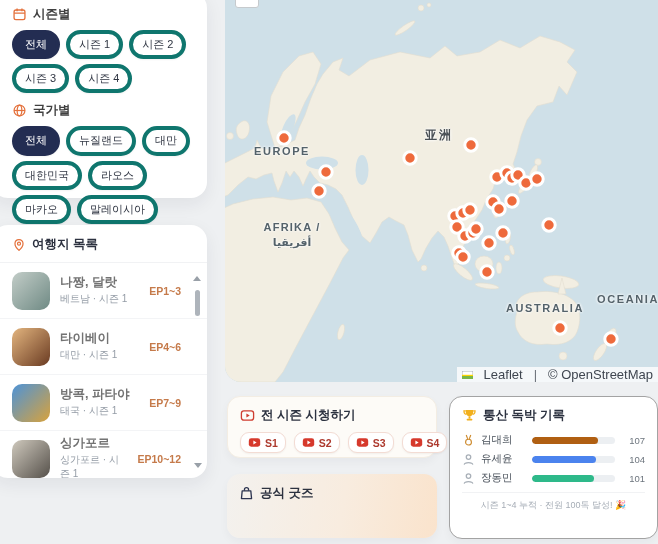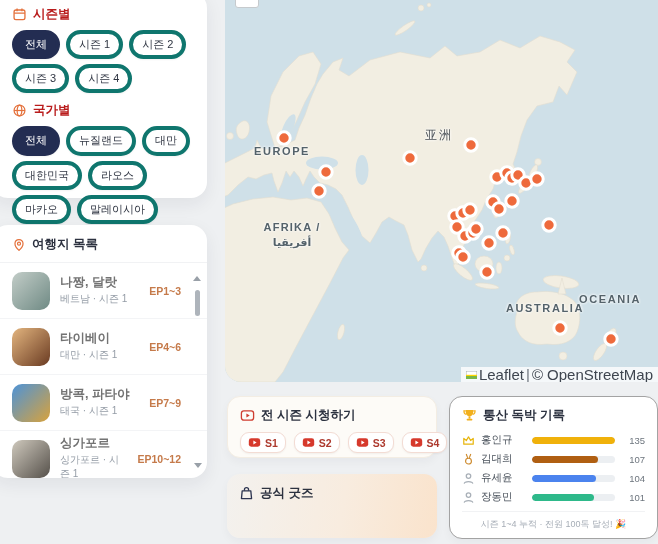--- a/index.html
+++ b/index.html
@@ -2,21 +2,21 @@
 <html><head>
 <meta charset="utf-8">
 <style>
   html,body{margin:0;padding:0;}
   body{font-family:"Liberation Sans","DejaVu Sans",sans-serif;background:#eef0f2;}
   .stage{position:relative;width:658px;height:544px;overflow:hidden;background:#eef0f2;}
   .card{background:#fff;border-radius:16px;box-shadow:0 6px 18px rgba(25,35,60,.07);}
 
   
   .filter-card{position:absolute;left:-8px;top:-8px;width:215px;height:206px;padding:14px 10px 10px 20px;box-sizing:border-box;}
-  .sec-head{display:flex;align-items:center;gap:6px;font-size:12.5px;font-weight:bold;color:#b91c1c;margin-bottom:7px;}
+  .sec-head{display:flex;align-items:center;gap:6px;font-size:12.5px;font-weight:bold;color:#404040;margin-bottom:7px;}
   .sec-head svg{width:15px;height:15px;flex:0 0 auto;}
   .chips{display:flex;flex-wrap:wrap;gap:5px 6px;margin-bottom:9px;}
   .chip{font-size:11px;font-weight:400;color:#2f3542;background:#fff;border:4px solid #0f766e;border-radius:999px;padding:4px 9px;box-shadow:0 1px 2px rgba(0,0,0,.05);cursor:pointer;line-height:1.2;}
   .chip.sel{background:#232d52;border-color:#232d52;color:#fff;}
   .more-btn{display:flex;align-items:center;gap:5px;font-size:16px;color:#6e7480;background:none;border:none;padding:0;margin:1px 0 0 2px;cursor:pointer;font-family:inherit;}
   .divider{height:1px;background:#eef0f3;margin:10px 0 9px 0;}
   .total-row{display:flex;align-items:center;gap:6px;font-size:12px;color:#3c434e;}
   .total-row svg{width:14px;height:14px;}
   .total-row b{font-weight:bold;}
 
@@ -34,24 +34,24 @@
   .sb{position:absolute;right:5px;top:42px;bottom:10px;width:9px;}
   .sb .arrow{display:block;margin:0 auto;}
   .sb .thumbbar{width:5px;height:26px;background:#aeb4bb;border-radius:3px;margin:5px auto 0;}
   .sb .arrow-down{position:absolute;bottom:0;left:0;right:0;}
   .sb .arrow-down svg{display:block;margin:0 auto;}
 
   
   .map-card{position:absolute;left:225px;top:0;width:450px;height:382px;border-radius:0 0 16px 16px;overflow:hidden;background:#cfe0e8;cursor:grab;}
   .map-card > svg{position:absolute;left:0;top:0;}
   .mlabel{position:absolute;font-weight:bold;color:#54626a;letter-spacing:1.6px;font-size:11px;text-shadow:0 0 3px #fff,0 0 3px #fff;}
-  .mlabel-cjk{position:absolute;font-weight:normal;color:#4a5056;font-size:12px;letter-spacing:2px;text-shadow:0 0 3px #fff,0 0 3px #fff;}
+  .mlabel-cjk{position:absolute;font-weight:bold;color:#4a5056;font-size:12px;letter-spacing:2px;text-shadow:0 0 3px #fff,0 0 3px #fff;}
   .mlabel-africa{position:absolute;text-align:center;font-weight:bold;color:#54626a;font-size:11px;letter-spacing:1.2px;line-height:1.35;text-shadow:0 0 3px #fff,0 0 3px #fff;}
   .zoom-btn{position:absolute;left:10px;top:-8px;width:24px;height:16px;background:#fff;border:1px solid #c6cacd;border-radius:3px;cursor:pointer;}
-  .attribution{position:absolute;right:17px;bottom:0;height:15px;display:flex;align-items:center;gap:2px;background:rgba(255,255,255,.78);padding:0 5px;font-size:15px;color:#3f4650;}
+  .attribution{position:absolute;right:17px;bottom:0;height:15px;display:flex;align-items:center;gap:11px;background:rgba(255,255,255,.78);padding:0 5px;font-size:13px;color:#3f4650;}
   .attribution a{color:#3f4650;text-decoration:none;cursor:pointer;}
   .attribution .sep{color:#6d747c;}
 
   
   .mini-head{display:flex;align-items:center;gap:6px;font-size:12.5px;font-weight:bold;color:#2c3240;}
   .mini-head svg{width:15px;height:15px;}
 
   .watch-card{position:absolute;left:227px;top:396px;width:210px;height:62px;box-sizing:border-box;background:#fdfbf7;border:1px solid #f3ede3;border-radius:13px;padding:10px 12px;box-shadow:0 4px 10px rgba(25,35,60,.04);}
   .watch-btns{display:flex;gap:8px;margin-top:8px;}
   .sbtn{display:flex;align-items:center;gap:4px;background:#fff;border:1px solid #f3dcd4;border-radius:9px;padding:3px 7px;font-size:10.5px;font-weight:bold;color:#ad3a2e;box-shadow:0 1px 2px rgba(0,0,0,.05);cursor:pointer;font-family:inherit;}
@@ -274,21 +274,21 @@
 
     <button class="zoom-btn"></button>
 
     <div class="mlabel" style="left:29px;top:145px;">EUROPE</div>
     <div class="mlabel-cjk" style="left:200px;top:127px;">亚洲</div>
     <div class="mlabel-africa" style="left:36px;top:220px;width:62px;">
       <span>AFRIKA /</span><br>
       <span>أفريقيا</span>
     </div>
     <div class="mlabel" style="left:281px;top:302px;">AUSTRALIA</div>
-    <div class="mlabel" style="left:354px;top:293px;">OCEANIA</div>
+    <div class="mlabel" style="left:372px;top:293px;">OCEANIA</div>
 
     <div class="attribution">
       <svg width="11" height="8" viewBox="0 0 11 8">
           <rect width="11" height="8" fill="#fff" stroke="#9aa0a6" stroke-width="0.8"></rect>
           <rect y="5" width="11" height="3" fill="#7ab648"></rect>
           <rect y="3.8" width="11" height="1.2" fill="#ffd500"></rect>
         </svg>
       <a>Leaflet</a>
       <span class="sep">|</span>
       <a>© OpenStreetMap</a>
@@ -351,32 +351,20 @@
           <path d="M4 2h8v2.2c0 2.6-1.6 4.6-4 4.6S4 6.8 4 4.2Z" fill="#f2b01c"></path>
           <path d="M4 3H2c0 2.2 1 3.6 2.6 3.9M12 3h2c0 2.2-1 3.6-2.6 3.9" stroke="#f2b01c" fill="none" stroke-width="1.2"></path>
           <rect x="7" y="8.8" width="2" height="2.6" fill="#f2b01c"></rect>
           <rect x="5" y="11.4" width="6" height="1.8" rx="0.6" fill="#f2b01c"></rect>
         </svg>
       <span>통산 독박 기록</span>
     </div>
     <div class="rec-rows" id="record-rows">
         <div class="rec-row">
           <span class="rec-ic">
-            <svg viewBox="0 0 16 14">
-              <path d="M2.2 11.5V4.4L5.4 7 8 2.6 10.6 7l3.2-2.6v7.1Z" fill="none" stroke="#e7b50c" stroke-width="1.5" stroke-linejoin="round"></path>
-            </svg>
-          </span>
-          <span class="rec-name">홍인규</span>
-          <div class="rec-track">
-            <div class="rec-fill" style="width: 100%; background: rgb(240, 177, 10);"></div>
-          </div>
-          <span class="rec-val">135</span>
-        </div>
-        <div class="rec-row">
-          <span class="rec-ic">
             <svg viewBox="0 0 14 16" fill="none" stroke="#cd8a2d" stroke-width="1.4">
               <path d="M4.2 1.2 6 6M9.8 1.2 8 6"></path>
               <circle cx="7" cy="10" r="3.6"></circle>
             </svg>
           </span>
           <span class="rec-name">김대희</span>
           <div class="rec-track">
             <div class="rec-fill" style="width: 79%; background: rgb(176, 95, 18);"></div>
           </div>
           <span class="rec-val">107</span>

